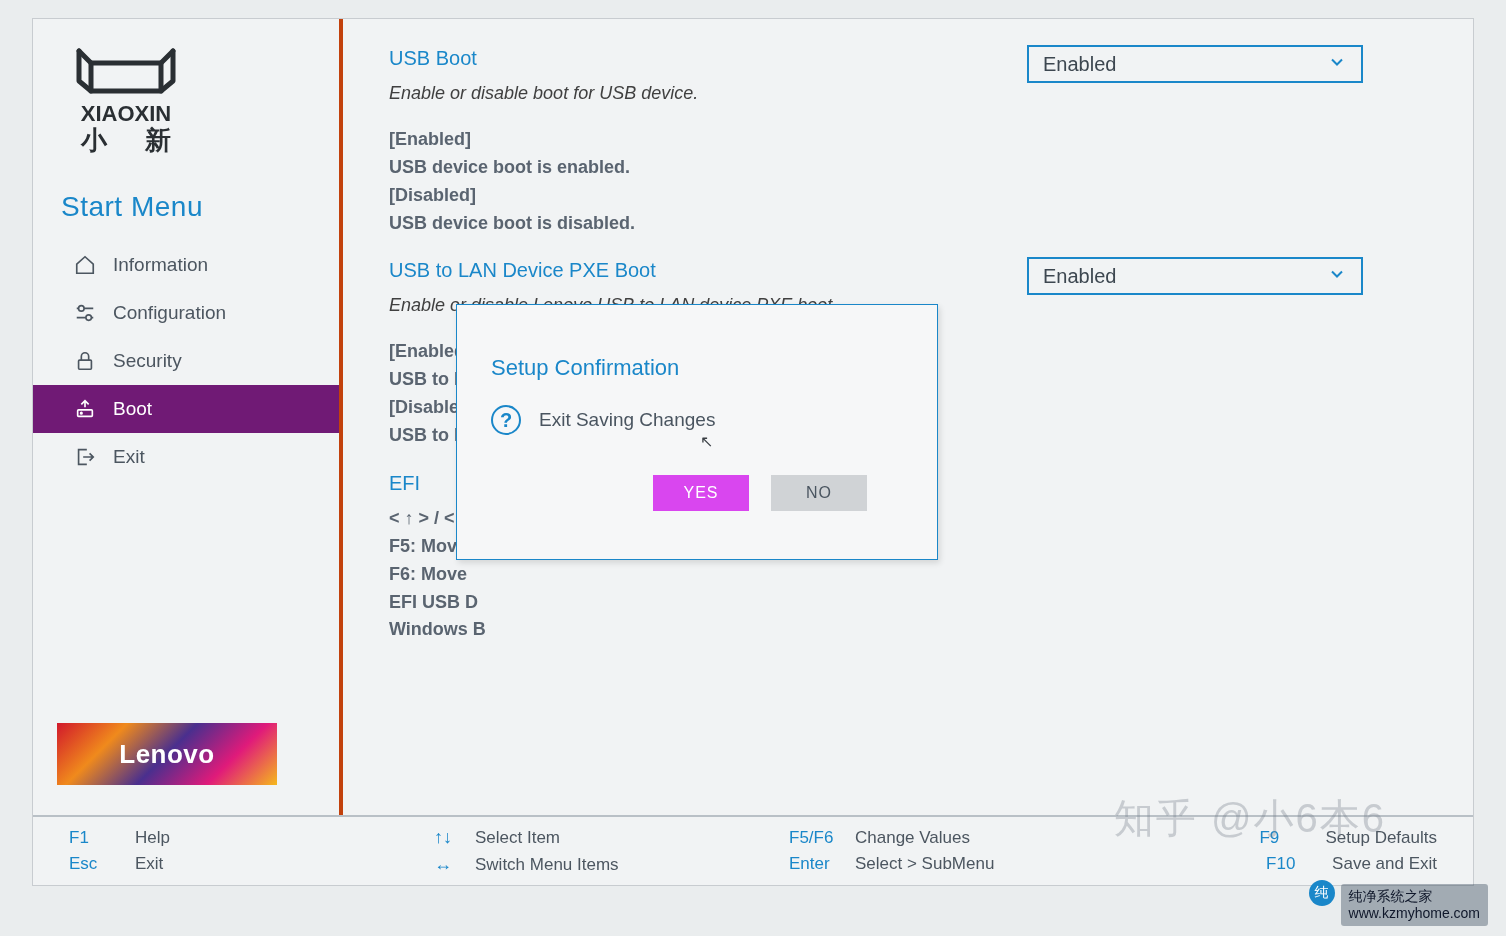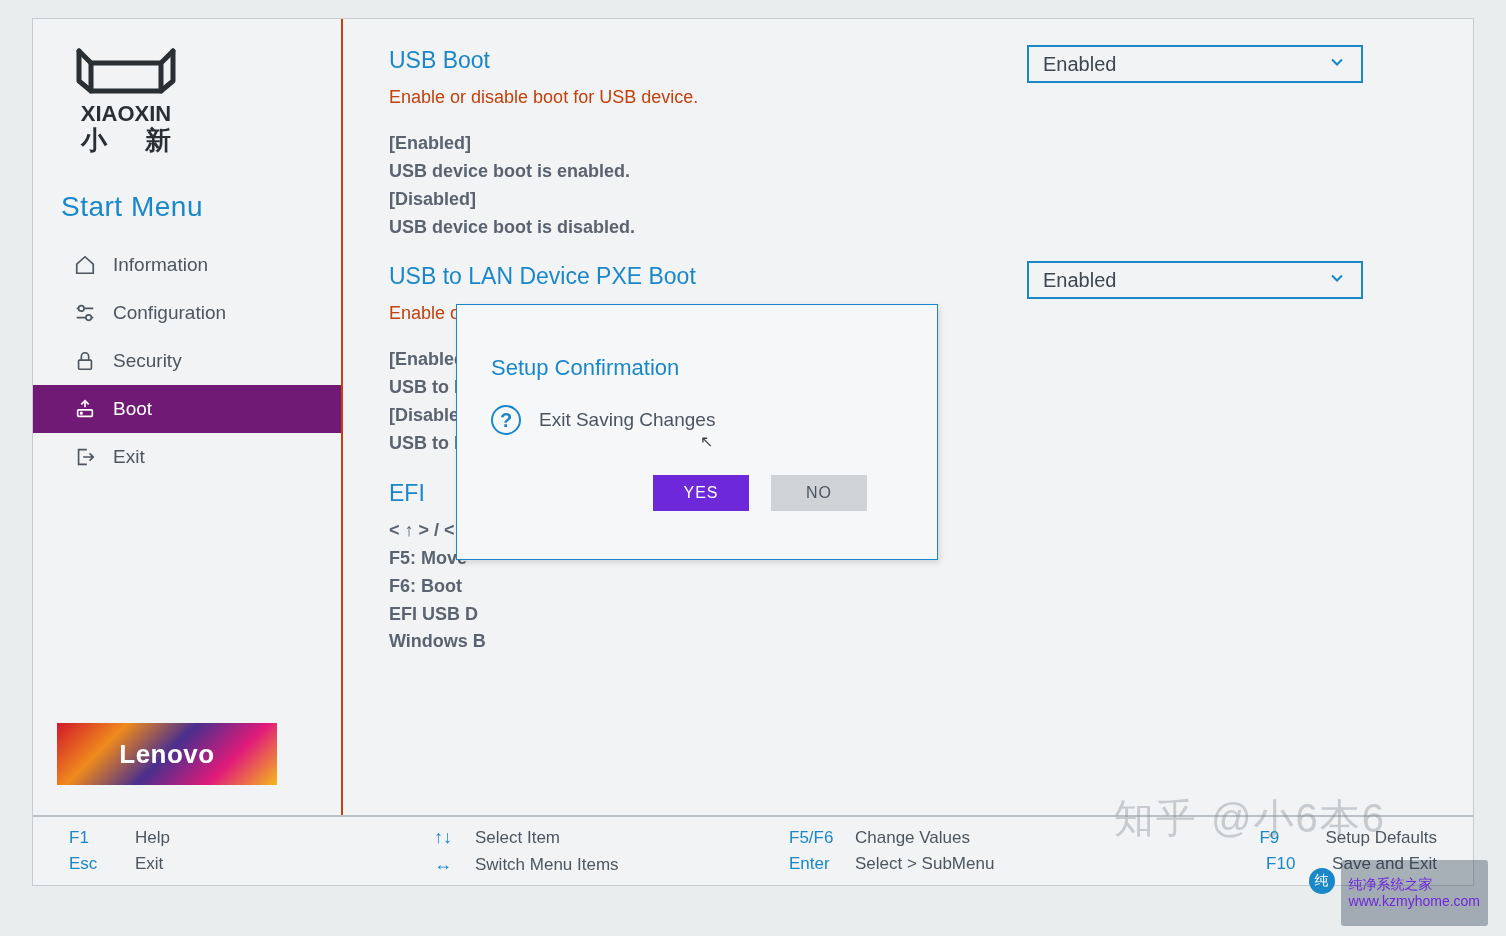--- a/index.html
+++ b/index.html
@@ -24,21 +24,21 @@
     display: flex;
     flex-direction: column;
   }
   .main-area {
     flex: 1;
     display: flex;
     overflow: hidden;
   }
   .sidebar {
     width: 310px;
-    border-right: 2px solid #c2410c;
+    border-right: 4px solid #c2410c;
     display: flex;
     flex-direction: column;
     padding-top: 10px;
   }
   .logo-block {
     padding: 14px 20px 10px 28px;
   }
   .logo-svg { width: 130px; height: auto; }
   .start-title {
     color: #1a87c9;
@@ -85,29 +85,30 @@
     letter-spacing: 0.5px;
   }
   .content {
     flex: 1;
     padding: 28px 40px 20px 46px;
     position: relative;
     overflow: hidden;
   }
   .section-title {
     color: #1a87c9;
-    font-size: 23px;
+    font-size: 20px;
     margin-bottom: 10px;
   }
   .section-desc {
-    color: #c2410c;
+    color: #404040;
     font-size: 18px;
     line-height: 1.55;
     margin-bottom: 18px;
     max-width: 540px;
+    font-style: italic;
   }
   .section-block { margin-bottom: 22px; position: relative; }
   .select-box {
     position: absolute;
     right: 70px;
     top: -2px;
     width: 336px;
     height: 38px;
     border: 2px solid #1a87c9;
     background: #f1f3f4;
@@ -169,21 +170,21 @@
     padding-right: 36px;
   }
   .btn {
     width: 96px;
     height: 36px;
     border: none;
     font-size: 16px;
     letter-spacing: 1px;
     cursor: pointer;
   }
-  .btn-yes { background: #6d28d9; color: #fff; }
+  .btn-yes { background: #d946ef; color: #fff; }
   .btn-no  { background: #d0d3d6; color: #4a5560; }
   .cursor-arrow {
     position: absolute;
     left: 700px;
     top: 432px;
     font-size: 16px;
     color: #3a3f44;
     pointer-events: none;
   }
   
@@ -226,24 +227,24 @@
   }
   .wm-site .badge {
     background: #1a87c9;
     color: #fff;
     width: 26px; height: 26px;
     border-radius: 50%;
     display: flex; align-items: center; justify-content: center;
     font-size: 14px;
   }
   .wm-site .txt {
-    color: #6d28d9;
+    color: #0f172a;
     background: rgba(30,50,70,0.35);
     font-size: 14px;
-    padding: 16px 8px;
+    padding: 4px 8px;
     border-radius: 3px;
     line-height: 1.2;
     margin-top: 25px;
   }
 </style>
 </head>
 <body>
 
 <div class="bios-frame">
   <div class="main-area">
@@ -357,21 +358,21 @@
           <div>[Disabled]</div>
           <div>USB to LA</div>
         </div>
       </div>
 
       <div class="section-block">
         <div class="section-title">EFI</div>
         <div class="hint-lines">
           <div>&lt; ↑ &gt; / &lt; ↓</div>
           <div>F5: Move</div>
-          <div>F6: Boot</div>
+          <div>F6: Move</div>
           <div>EFI USB D</div>
           <div>Windows B</div>
         </div>
       </div>
 
     </section>
   </div>
 
   <div class="footer">
     <div class="hk-col col1">

